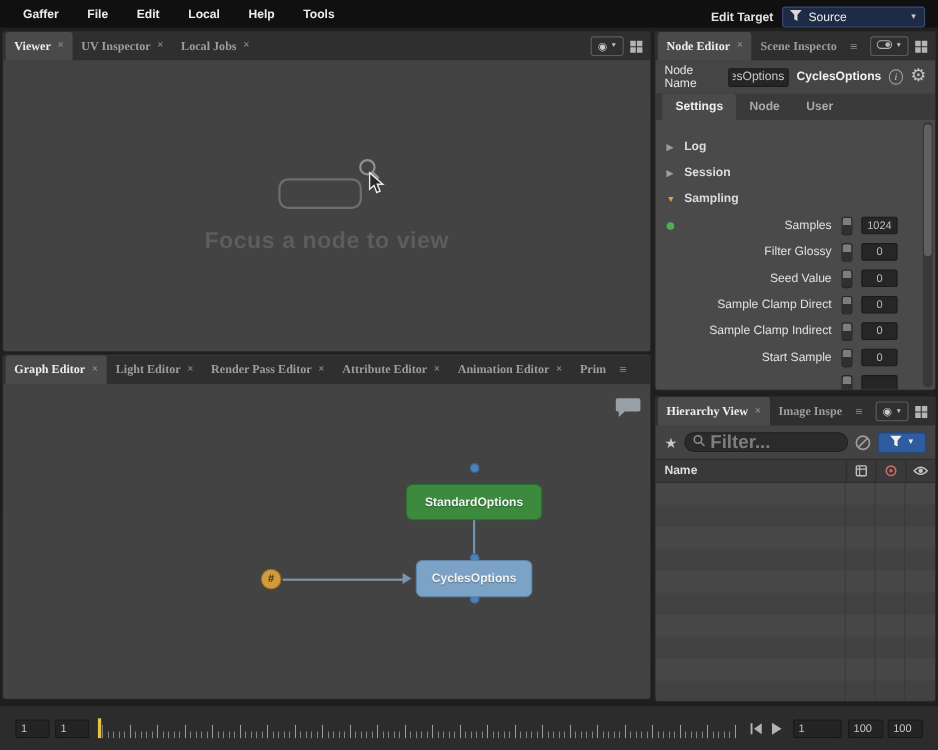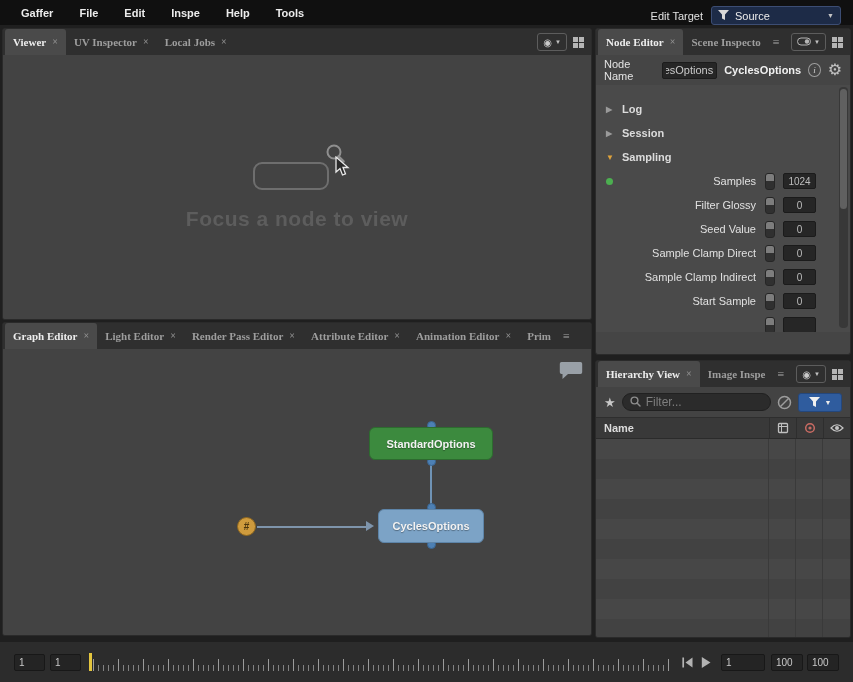--- a/index.html
+++ b/index.html
@@ -3,21 +3,21 @@
 <meta charset="utf-8">
 <style>
   *{margin:0;padding:0;box-sizing:border-box;}
   html,body{width:853px;height:682px;overflow:hidden;}
   body{font-family:"Liberation Sans",sans-serif;background:#1f1f1f;position:relative;color:#ddd;}
 
   
   .menubar{position:absolute;left:0;top:0;width:853px;height:25px;background:#101010;display:flex;align-items:flex-end;padding:0 8px;}
   .menu-item{color:#ececec;font-size:11px;font-weight:bold;padding:0 13px;height:100%;display:flex;align-items:center;cursor:default;}
   .menubar-right{margin-left:auto;display:flex;align-items:center;gap:8px;padding-right:4px;}
-  .edit-target-label{font-size:11px;font-weight:normal;color:#e2e2e2;}
+  .edit-target-label{font-size:11px;font-weight:bold;color:#e2e2e2;}
   .edit-target-select{width:130px;height:19px;background:#1d2b47;border:1px solid #3c4d73;border-radius:3px;display:flex;align-items:center;gap:6px;padding:0 6px;font-size:11px;color:#ececec;}
   .edit-target-select .caret{margin-left:auto;font-size:7px;color:#c5c5c5;}
 
   
   .panel{position:absolute;background:#434343;border-radius:3px;overflow:hidden;border:1px solid #2a2a2a;}
   .viewer-panel{left:2px;top:28px;width:590px;height:292px;}
   .graph-panel{left:2px;top:322px;width:590px;height:314px;}
   .node-panel{left:595px;top:28px;width:256px;height:327px;background:#454545;}
   .hier-panel{left:595px;top:360px;width:256px;height:278px;}
 
@@ -36,21 +36,21 @@
   .focus-rect{position:absolute;left:250px;top:107px;width:76px;height:28px;border:2px solid #6e6e6e;border-radius:9px;}
   .magnifier{position:absolute;left:322px;top:88px;}
   .cursor{position:absolute;left:332px;top:101px;}
   .viewer-placeholder{position:absolute;left:0;top:152px;width:100%;text-align:center;font-size:21px;font-weight:bold;color:#5d5d5d;letter-spacing:.5px;}
 
   
   .graph-content{position:relative;height:287px;background:#434343;}
   .bubble-icon{position:absolute;left:556px;top:12px;}
   .conn-line{position:absolute;left:427px;top:112px;width:2px;height:48px;background:#6f93b5;}
   .gnode{position:absolute;display:flex;align-items:center;justify-content:center;font-size:11px;font-weight:bold;color:#f2f2f2;border-radius:6px;text-shadow:0 1px 1px rgba(0,0,0,.35);}
-  .gnode.standard{left:366px;top:78px;width:124px;height:33px;background:#3c8a3e;border:1px solid #2d6b2f;}
+  .gnode.standard{left:366px;top:91px;width:124px;height:33px;background:#3c8a3e;border:1px solid #2d6b2f;}
   .gnode.cycles{left:375px;top:160px;width:106px;height:34px;background:#7ca3c6;border:1px solid #5d84a8;}
   .gdot{position:absolute;width:9px;height:9px;border-radius:50%;background:#4d80b4;border:1px solid #3a6591;}
   .gdot.d1{left:424px;top:72px;} .gdot.d2{left:424px;top:108px;}
   .gdot.d3{left:424px;top:154px;} .gdot.d4{left:424px;top:191px;}
   .hash-dot{position:absolute;left:234px;top:168px;width:19px;height:19px;border-radius:50%;background:#cf9b3d;border:1px solid #8f6820;display:flex;align-items:center;justify-content:center;font-size:10px;font-weight:bold;color:#4b350e;}
   .arrow-line{position:absolute;left:254px;top:177px;width:110px;height:2px;background:#7e94ab;}
   .arrow-head{position:absolute;left:363px;top:172px;width:0;height:0;border-left:8px solid #7e94ab;border-top:5px solid transparent;border-bottom:5px solid transparent;}
 
   
   .name-row{height:30px;display:flex;align-items:center;gap:7px;padding:0 8px;background:#454545;font-size:11px;}
@@ -72,21 +72,21 @@
   .param-label{width:141px;text-align:right;font-size:11px;color:#e0e0e0;margin-left:2px;}
   .param-switch{width:10px;height:17px;border-radius:3px;background:linear-gradient(#7d7d7d 0 45%,#303030 45% 100%);border:1px solid #262626;margin-left:9px;}
   .param-value{width:33px;height:16px;background:#262626;border:1px solid #1b1b1b;border-radius:2px;color:#bdbdbd;font-size:10px;display:flex;align-items:center;justify-content:center;margin-left:8px;}
   .v-scroll{position:absolute;right:2px;top:2px;bottom:4px;width:9px;background:#383838;border-radius:4px;}
   .v-thumb{position:absolute;left:1px;right:1px;top:2px;height:120px;background:#606060;border-radius:4px;}
 
   
   .hier-toolbar{height:30px;background:#434343;display:flex;align-items:center;gap:6px;padding:0 8px;}
   .star-icon{font-size:13px;color:#c8c8c8;line-height:1;}
   .search-box{flex:1;height:18px;background:#2b2b2b;border:1px solid #212121;border-radius:9px;display:flex;align-items:center;gap:5px;padding:0 7px;}
-  .filter-input{flex:1;background:transparent;border:none;outline:none;color:#bbb;font-size:12px;font-family:"Liberation Sans",sans-serif;width:60px;}
+  .filter-input{flex:1;background:transparent;border:none;outline:none;color:#bbb;font-size:17px;font-family:"Liberation Sans",sans-serif;width:60px;font-weight:bold;}
   .filter-input::placeholder{color:#7e7e7e;}
   .clear-btn{display:flex;align-items:center;}
   .filter-btn{width:44px;height:19px;background:#2f5c9e;border:1px solid #24477c;border-radius:3px;display:flex;align-items:center;justify-content:center;gap:5px;}
   .filter-btn .caret{font-size:7px;color:#eaeaea;}
   .hier-header{height:22px;background:#393939;border-top:1px solid #2e2e2e;border-bottom:1px solid #2b2b2b;display:flex;align-items:stretch;}
   .col-name{flex:1;display:flex;align-items:center;padding-left:8px;font-size:11px;font-weight:bold;color:#dcdcdc;}
   .col-icon{width:27px;display:flex;align-items:center;justify-content:center;border-left:1px solid #2e2e2e;}
   .hier-rows{position:relative;height:200px;background:#424242;}
   .hrow{height:20px;}
   .hrow:nth-child(odd){background:#474747;}
@@ -101,21 +101,21 @@
   .tl-btn{display:flex;align-items:center;padding:0 3px;}
   .tl-f3{width:44px;margin-left:6px;} .tl-f4{width:32px;margin-left:6px;} .tl-f5{width:32px;margin-left:4px;}
 </style>
 </head>
 <body>
 
 <div class="menubar">
   <div class="menu-item">Gaffer</div>
   <div class="menu-item">File</div>
   <div class="menu-item">Edit</div>
-  <div class="menu-item">Inspe</div>
+  <div class="menu-item">Local</div>
   <div class="menu-item">Help</div>
   <div class="menu-item">Tools</div>
   <div class="menubar-right">
     <span class="edit-target-label">Edit Target</span>
     <div class="edit-target-select">
       <span><svg width="11" height="10" viewBox="0 0 11 10">
             <path fill="#d8d8d8" d="M0 0h11L7 4.5V10L4 8.5V4.5z"></path>
           </svg></span>
       <span>Source</span>
       <span class="caret">▼</span>
@@ -232,20 +232,25 @@
   </div>
 
   <div class="name-row">
     <span class="name-label">Node Name</span>
     <input class="name-input" value="CyclesOptions" style="">
     <span class="node-type">CyclesOptions</span>
     <span class="info-icon">i</span>
     <span class="gear-icon">⚙</span>
   </div>
 
+  <div class="subtabs">
+    <div class="subtab active">Settings</div>
+    <div class="subtab">Node</div>
+    <div class="subtab">User</div>
+  </div>
 
   <div class="params-area">
     <div class="section-row">
       <span class="tri">▶</span>
       <span>Log</span>
     </div>
     <div class="section-row">
       <span class="tri">▶</span>
       <span>Session</span>
     </div>

